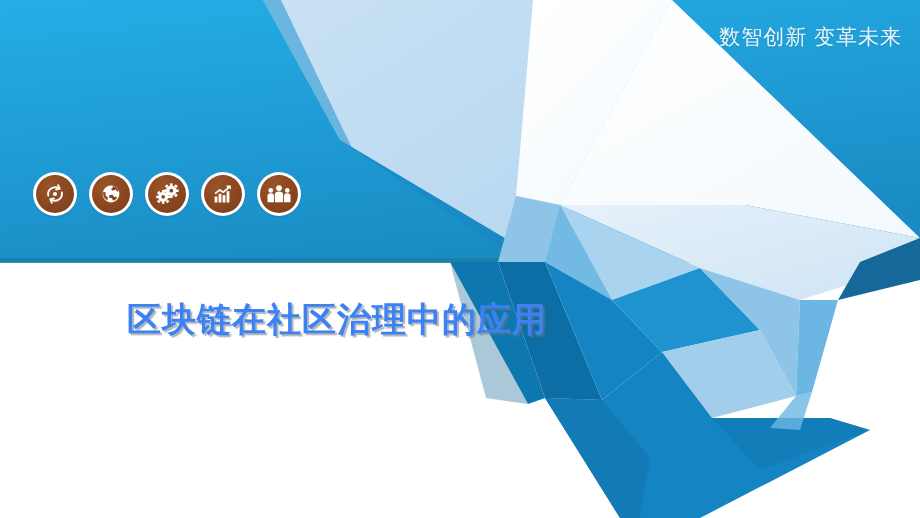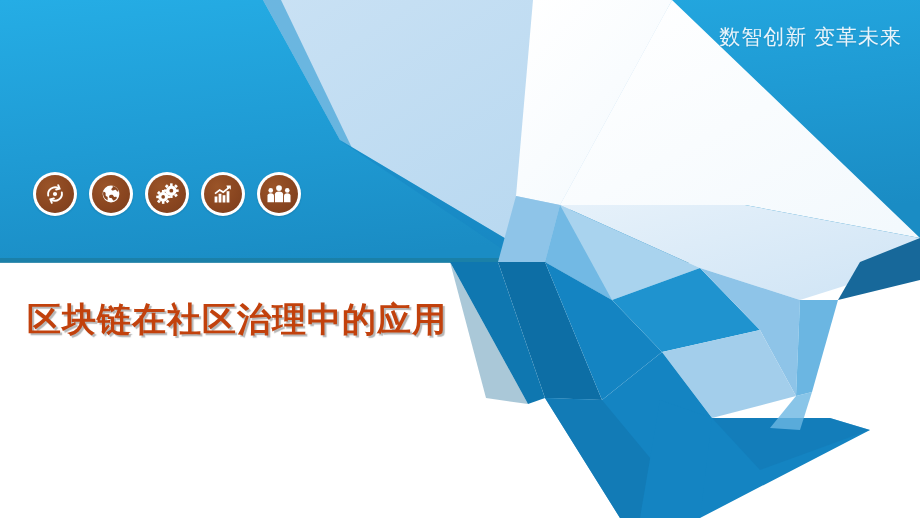--- a/index.html
+++ b/index.html
@@ -9,20 +9,21 @@
   }
   body {
     font-family: "Liberation Sans", "DejaVu Sans", sans-serif;
   }
   #slide {
     position: relative;
     width: 920px;
     height: 518px;
     overflow: hidden;
     background: #ffffff;
+    text-align: right;
   }
   
   #artwork {
     position: absolute;
     left: 0;
     top: 0;
     width: 920px;
     height: 518px;
     display: block;
   }
@@ -73,21 +74,21 @@
   
   #title-block {
     position: absolute;
     left: 27px;
     top: 295px;
     width: 520px;
   }
   .title-line {
     font-size: 34px;
     font-weight: bold;
-    color: #c2410c;
+    color: #3b82f6;
     line-height: 1.42;
     letter-spacing: 1px;
     text-shadow: 2px 2px 1px rgba(120,120,120,0.55);
     white-space: nowrap;
   }
 </style>
 </head>
 <body>
 
 <div id="slide">

